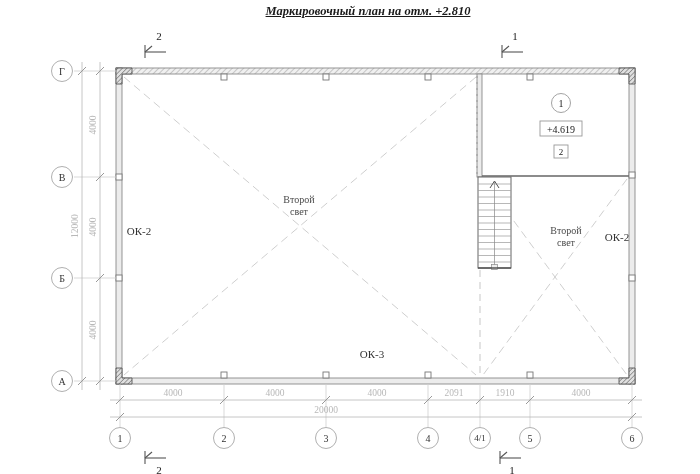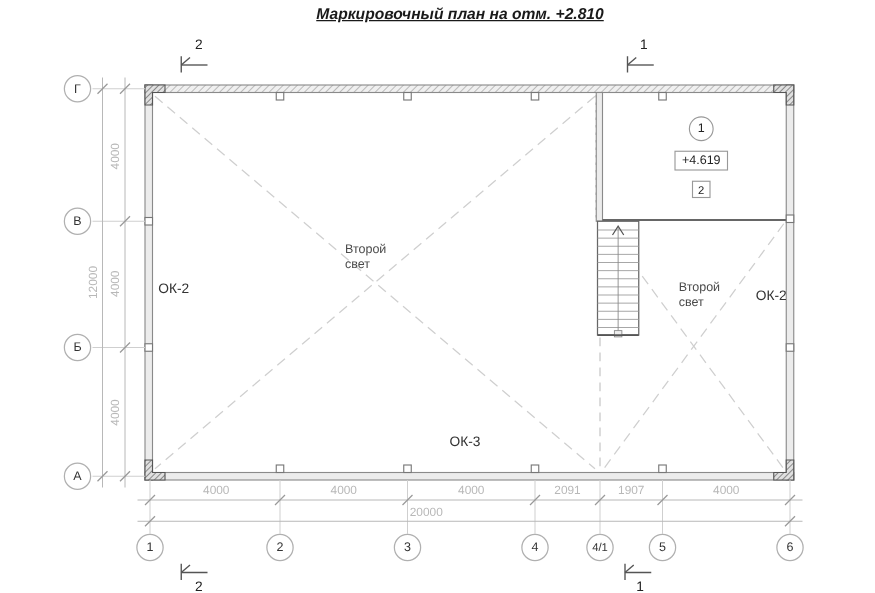--- a/index.html
+++ b/index.html
@@ -1,29 +1,29 @@
 <!DOCTYPE html>
 <html><head>
 <meta charset="utf-8">
 <style>
   html,body{margin:0;padding:0;background:#fff;}
   .canvas{position:relative;width:700px;height:474px;background:#fff;overflow:hidden;
-          font-family:Liberation Sans, sans-serif;}
+          font-family:Liberation Serif, serif;}
   .title{position:absolute;left:36px;right:0;top:4px;text-align:center;
          font-size:12.5px;font-style:italic;font-weight:bold;text-decoration:underline;color:#1a1a1a;}
   svg{position:absolute;left:0;top:0;}
   .lbl{position:absolute;transform:translate(-50%,-50%);white-space:nowrap;
        font-size:11px;color:#333;}
   .dim{position:absolute;transform:translate(-50%,-50%);white-space:nowrap;
        font-size:9.5px;color:#b8b8b8;}
   .dim-v{transform:translate(-50%,-50%) rotate(-90deg);}
   .bubble{position:absolute;width:22px;height:22px;border:1px solid #b0b0b0;border-radius:50%;
           background:#fff;display:flex;align-items:center;justify-content:center;
           font-size:10px;color:#333;transform:translate(-50%,-50%);box-sizing:border-box;}
-  .svet{position:absolute;transform:translate(-50%,-50%);width:46px;text-align:left;
+  .svet{position:absolute;transform:translate(-50%,-50%);width:46px;text-align:center;
         font-size:10px;line-height:1.2;color:#4a4a4a;}
   .sec{position:absolute;transform:translate(-50%,-50%);font-size:11px;color:#222;}
   .roomnum{position:absolute;transform:translate(-50%,-50%);font-size:10px;color:#222;}
 </style>
 </head>
 <body>
 
 <div class="canvas">
 
   <div class="title">Маркировочный план на отм. +2.810</div>
@@ -212,23 +212,23 @@
       <span>Б</span>
     </div>
   <div class="bubble" style="left:62px;top:381px">
       <span>А</span>
     </div>
 
   <div class="dim" style="left:173px;top:393px">4000</div>
   <div class="dim" style="left:275px;top:393px">4000</div>
   <div class="dim" style="left:377px;top:393px">4000</div>
   <div class="dim" style="left:454px;top:393px">2091</div>
-  <div class="dim" style="left:505px;top:393px">1907</div>
+  <div class="dim" style="left:505px;top:393px">1910</div>
   <div class="dim" style="left:581px;top:393px">4000</div>
-  <div class="dim" style="left:341px;top:410px">20000</div>
+  <div class="dim" style="left:326px;top:410px">20000</div>
 
   <div class="dim dim-v" style="left:93px;top:125px">4000</div>
   <div class="dim dim-v" style="left:93px;top:227px">4000</div>
   <div class="dim dim-v" style="left:93px;top:330px">4000</div>
   <div class="dim dim-v" style="left:75px;top:226px">12000</div>
 
   <div class="sec" style="left:159px;top:36px">2</div>
   <div class="sec" style="left:515px;top:36px">1</div>
   <div class="sec" style="left:159px;top:470px">2</div>
   <div class="sec" style="left:512px;top:470px">1</div>

